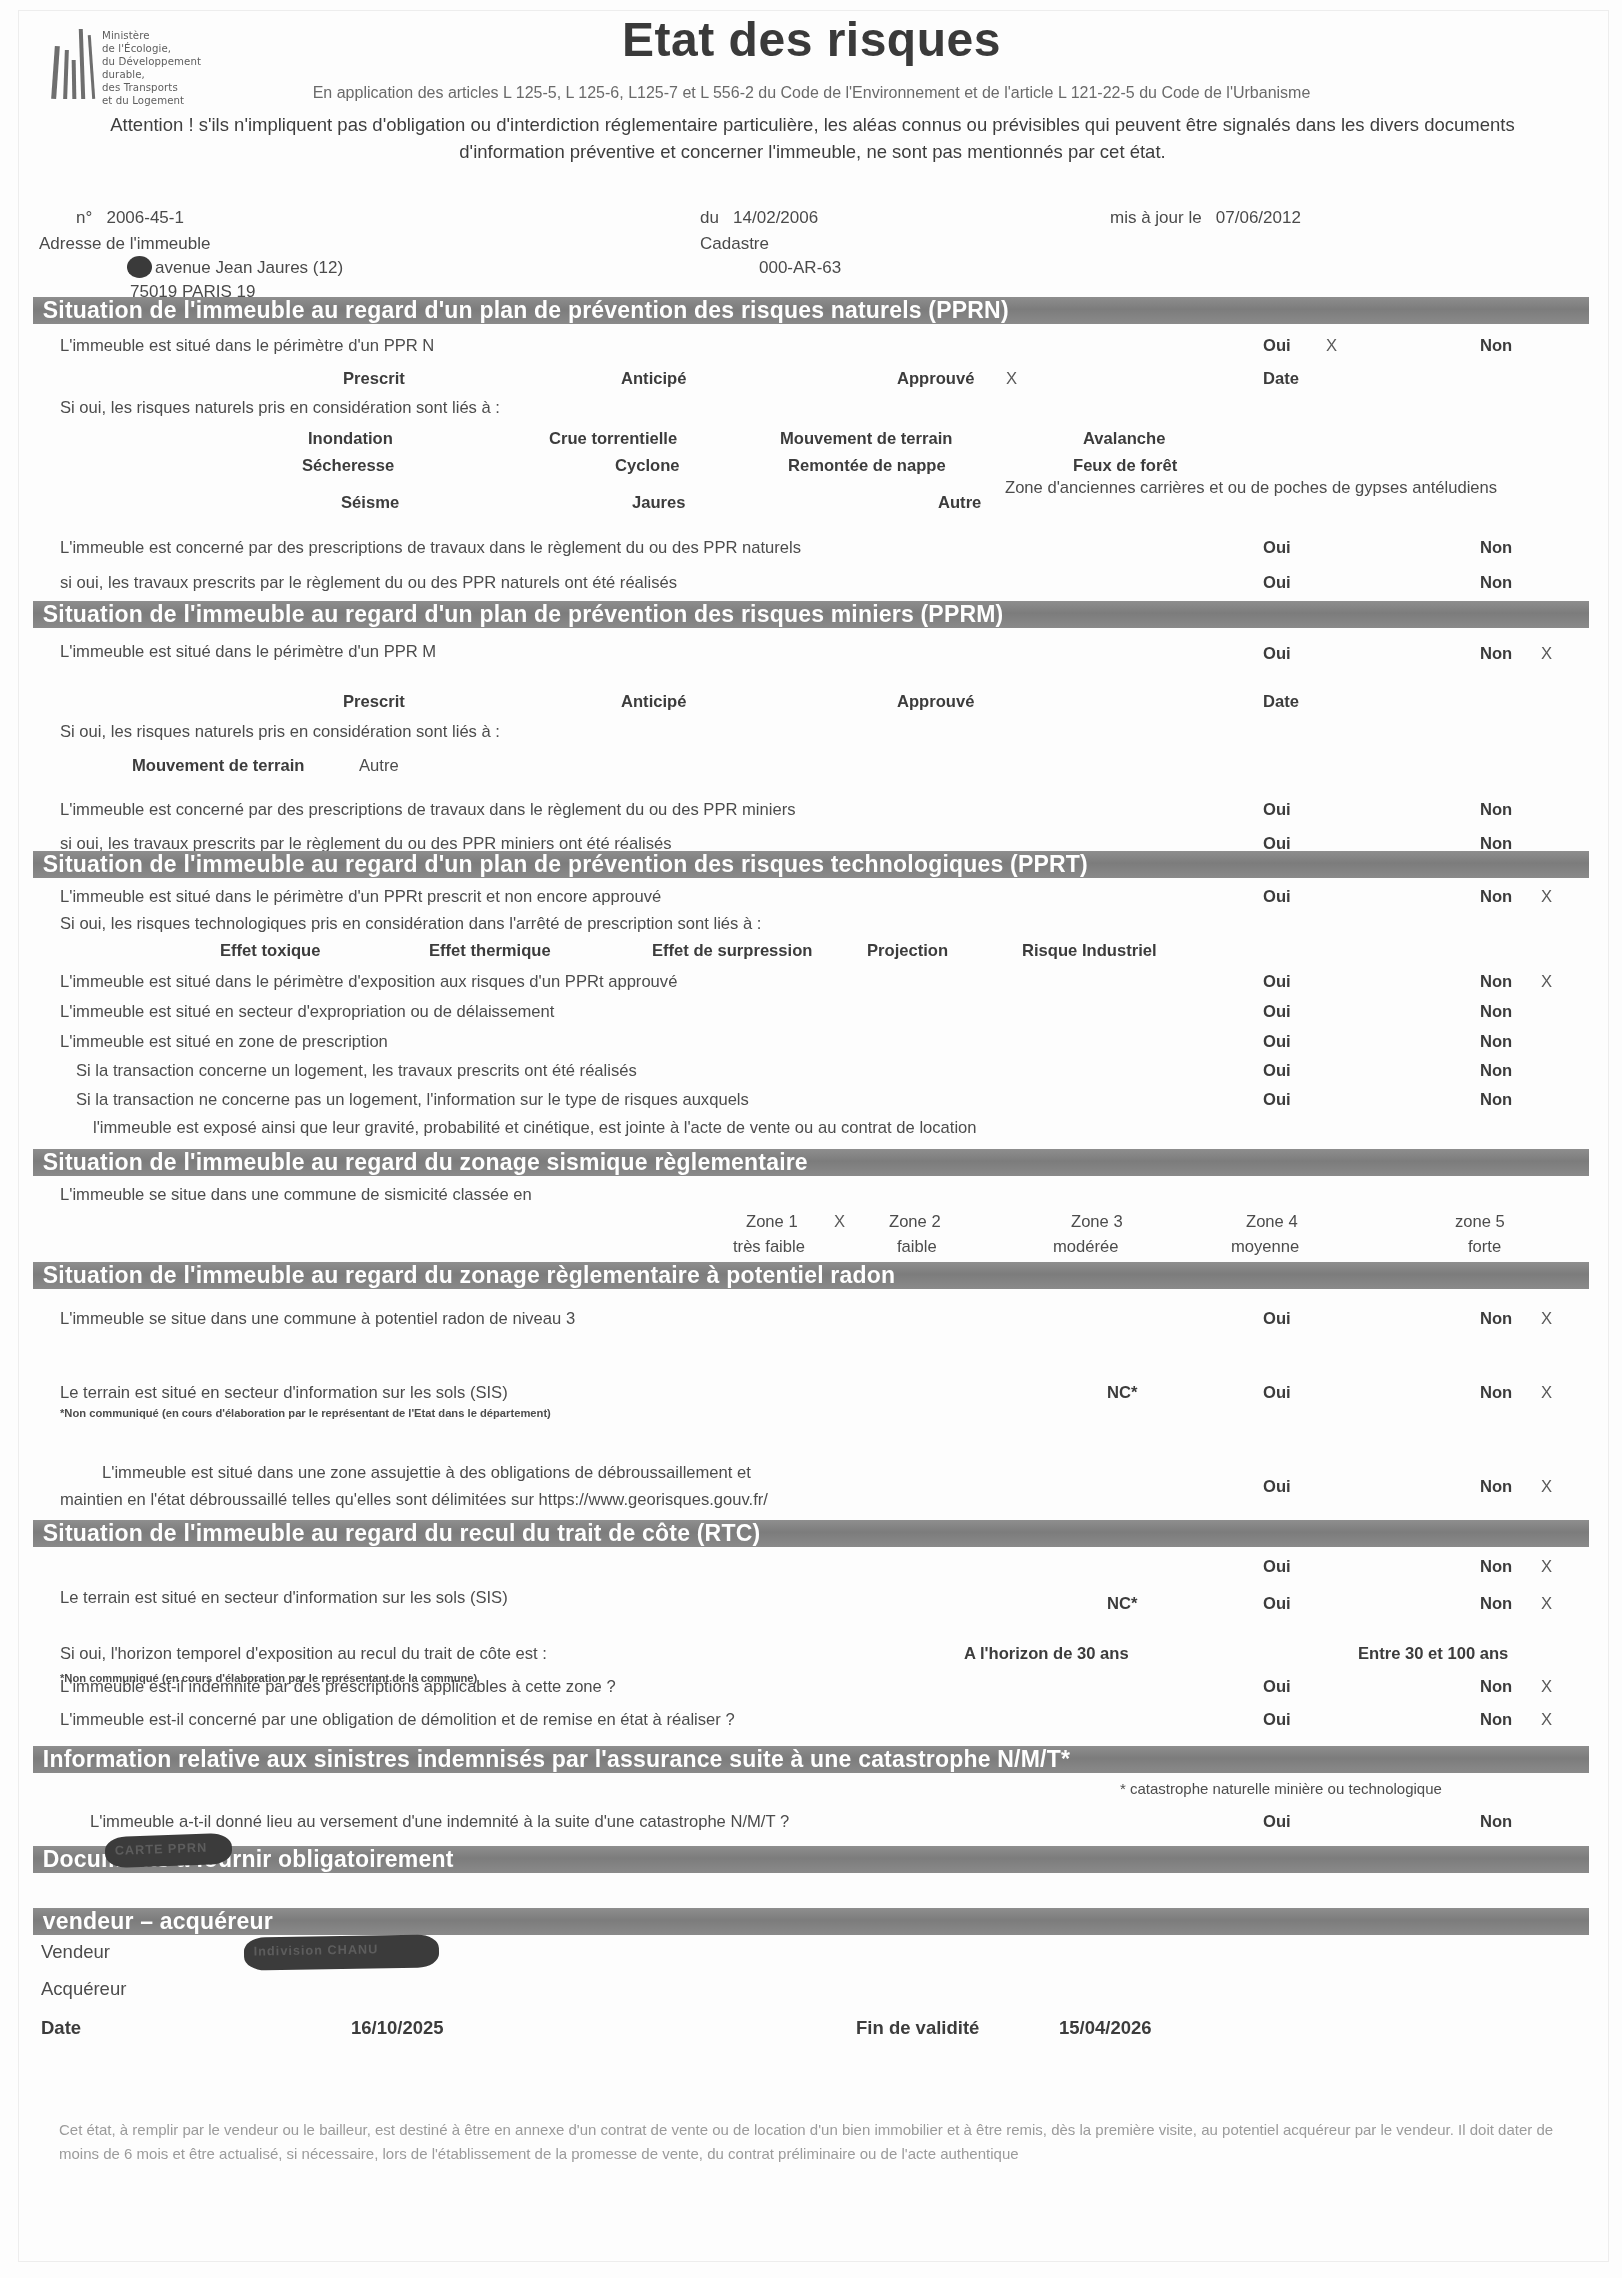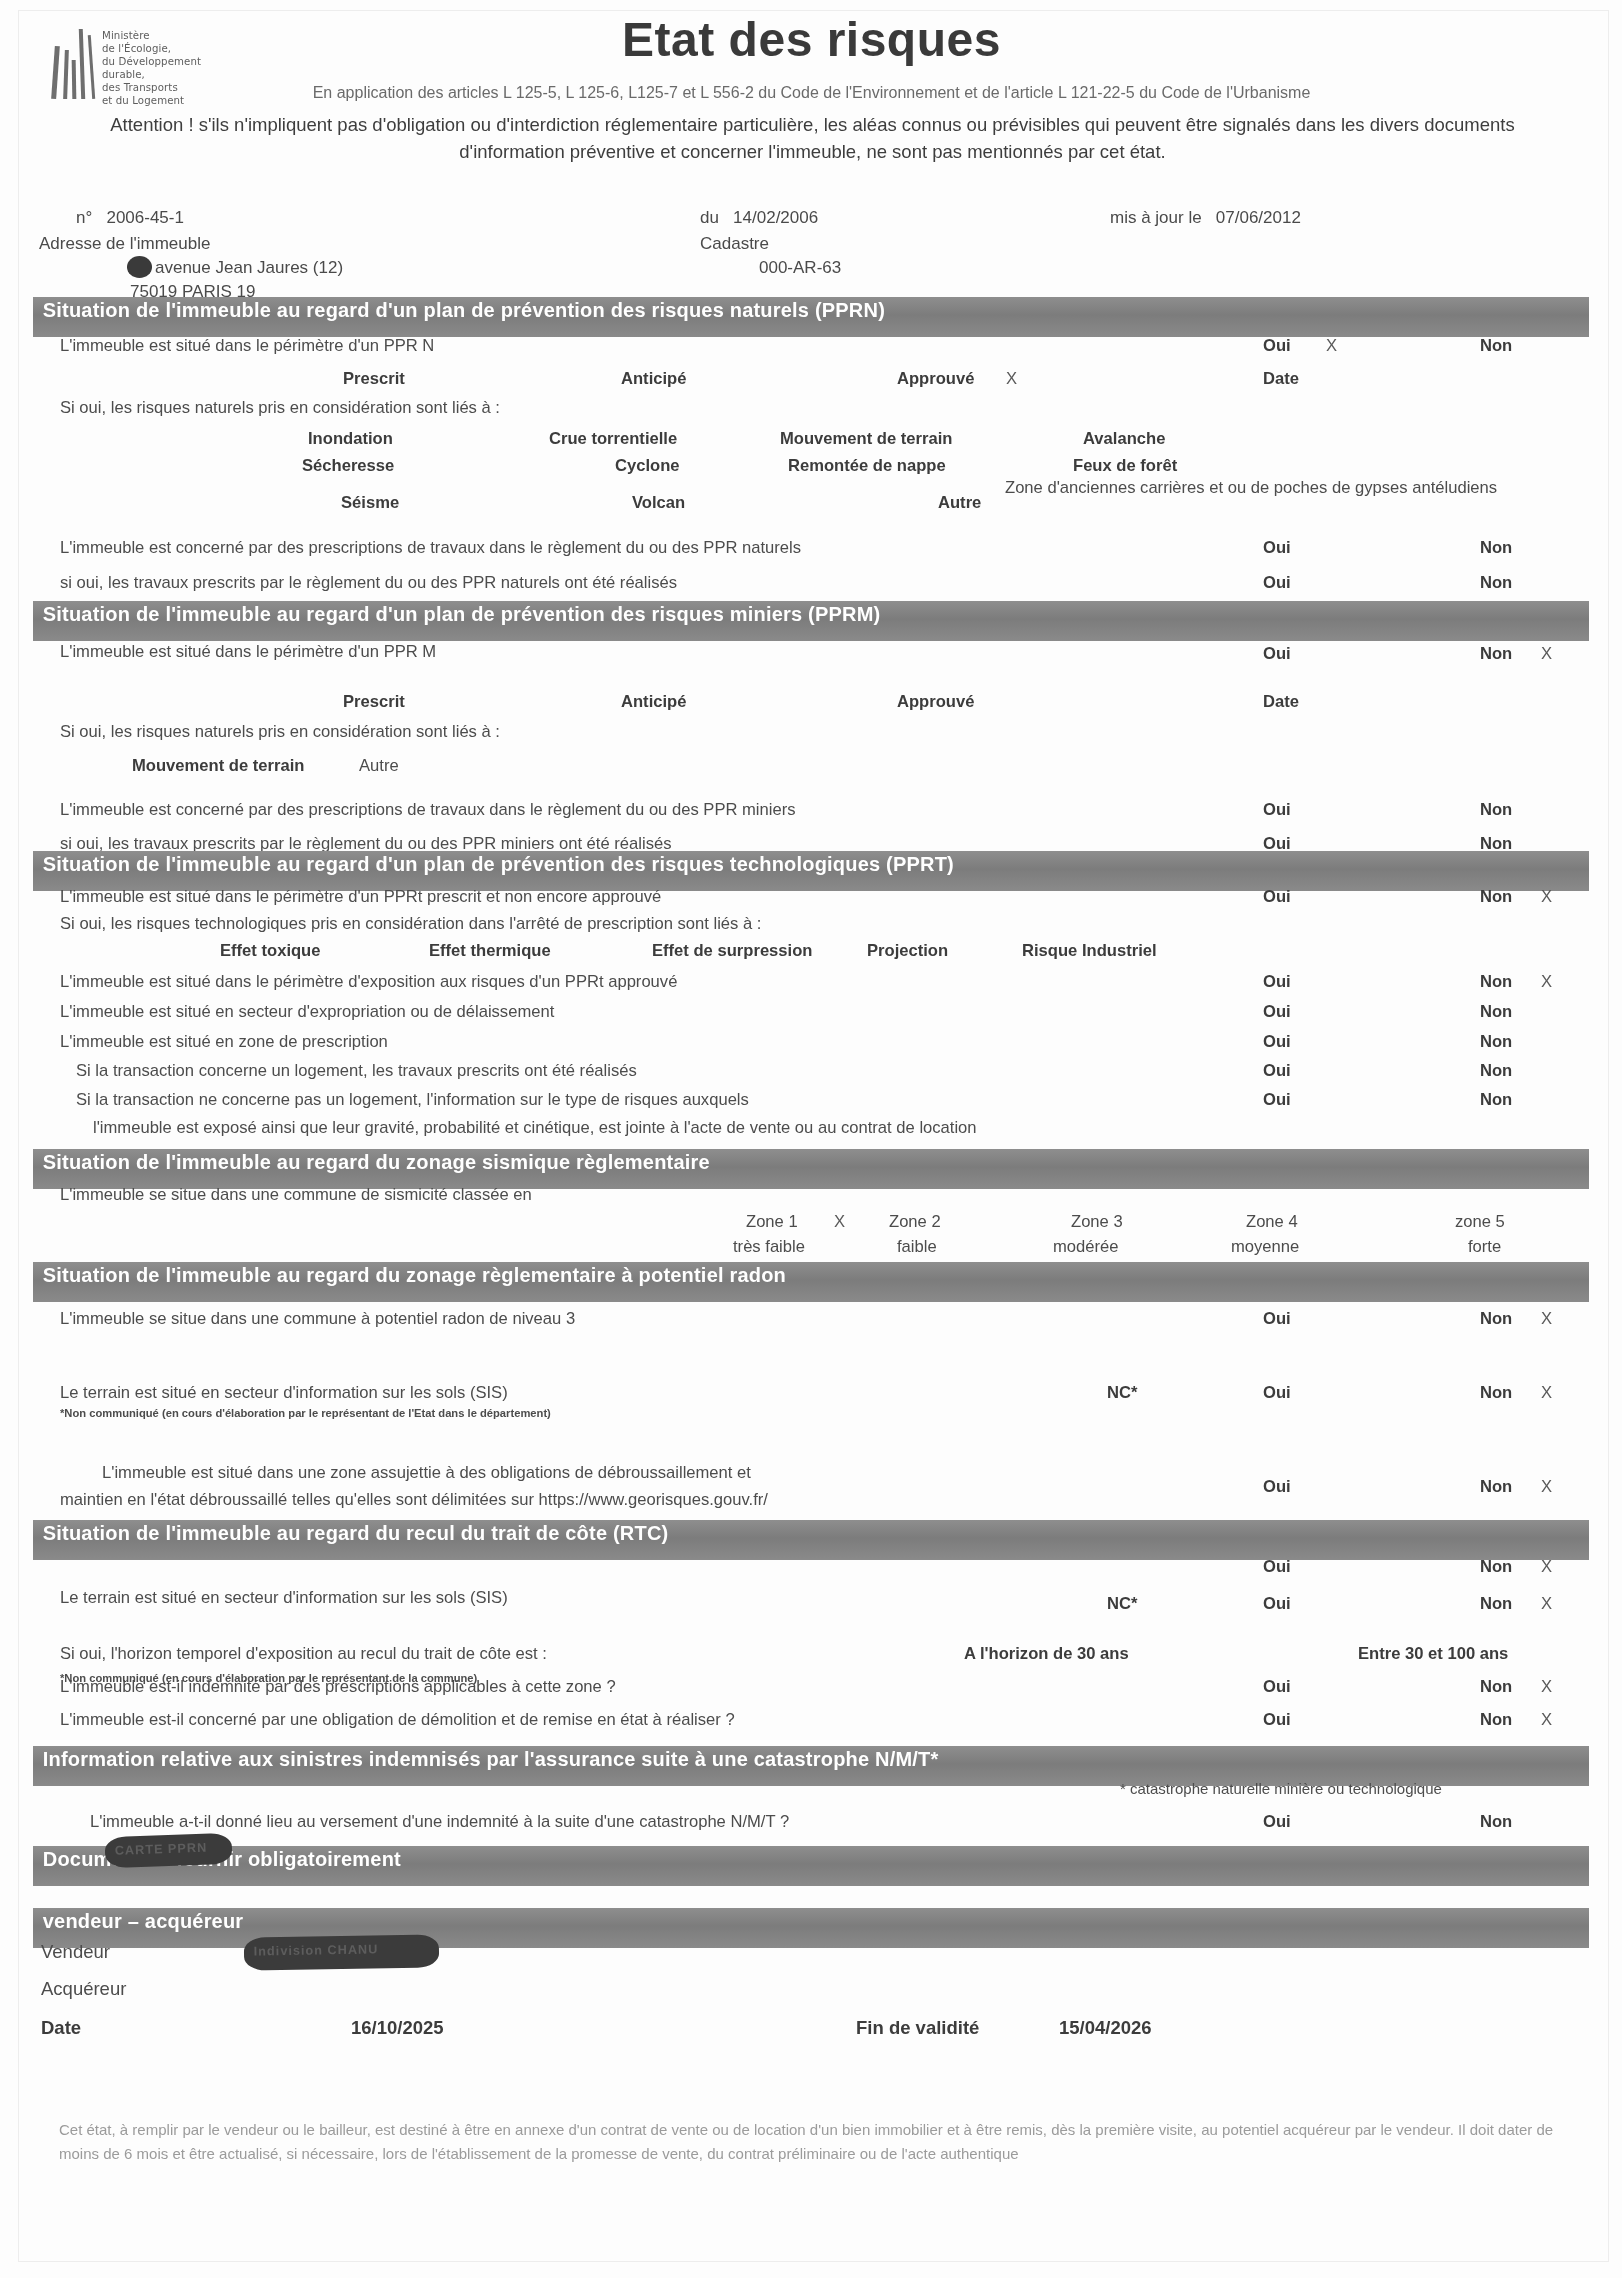--- a/index.html
+++ b/index.html
@@ -113,24 +113,24 @@
     width: 25px; height: 21.5px;
     border-radius: 50%;
     background: #3a3a3a;
   }
 
   
   .secbar {
     position: absolute;
     left: 33px;
     width: 1556px;
-    height: 40px;
+    height: 27px;
     background: linear-gradient(180deg,#8e8e8e 0%,#7c7c7c 45%,#8a8a8a 100%);
     color: #ffffff;
-    font-size: 20px;
+    font-size: 23px;
     font-weight: bold;
     line-height: 27px;
     padding-left: 9.8px;
     box-sizing: border-box;
     letter-spacing: 0.2px;
   }
 
   
   .t {
     position: absolute;
@@ -234,21 +234,21 @@
   <div class="t b" style="top:429px;left:549px">Crue torrentielle</div>
   <div class="t b" style="top:429px;left:780px">Mouvement de terrain</div>
   <div class="t b" style="top:429px;left:1083px">Avalanche</div>
 
   <div class="t b" style="top:456px;left:302px">Sécheresse</div>
   <div class="t b" style="top:456px;left:615px">Cyclone</div>
   <div class="t b" style="top:456px;left:788px">Remontée de nappe</div>
   <div class="t b" style="top:456px;left:1073px">Feux de forêt</div>
 
   <div class="t b" style="top:493px;left:341px">Séisme</div>
-  <div class="t b" style="top:493px;left:632px">Volcan</div>
+  <div class="t b" style="top:493px;left:632px">Jaures</div>
   <div class="t b" style="top:493px;left:938px">Autre</div>
   <div class="t wrap" style="top:476px;left:1005px;width:546px;line-height:23.4px">Zone d'anciennes carrières et ou de poches de gypses antéludiens</div>
 
   <div class="t" style="top:538px;left:60px">L'immeuble est concerné par des prescriptions de travaux dans le règlement du ou des PPR naturels</div>
   <div class="t b" style="top:538px;left:1263px">Oui</div>
   <div class="t b" style="top:538px;left:1480px">Non</div>
 
   <div class="t" style="top:573px;left:60px">si oui, les travaux prescrits par le règlement du ou des PPR naturels ont été réalisés</div>
   <div class="t b" style="top:573px;left:1263px">Oui</div>
   <div class="t b" style="top:573px;left:1480px">Non</div>

